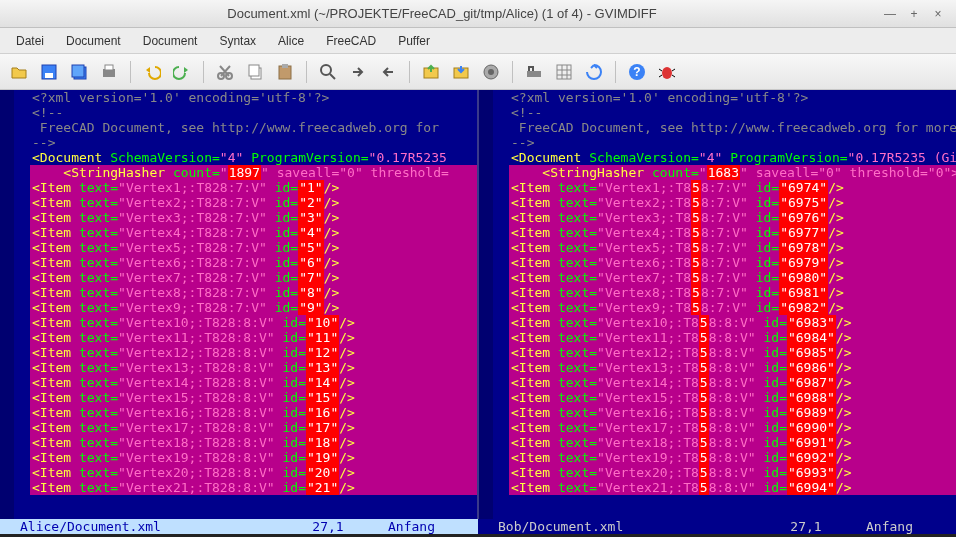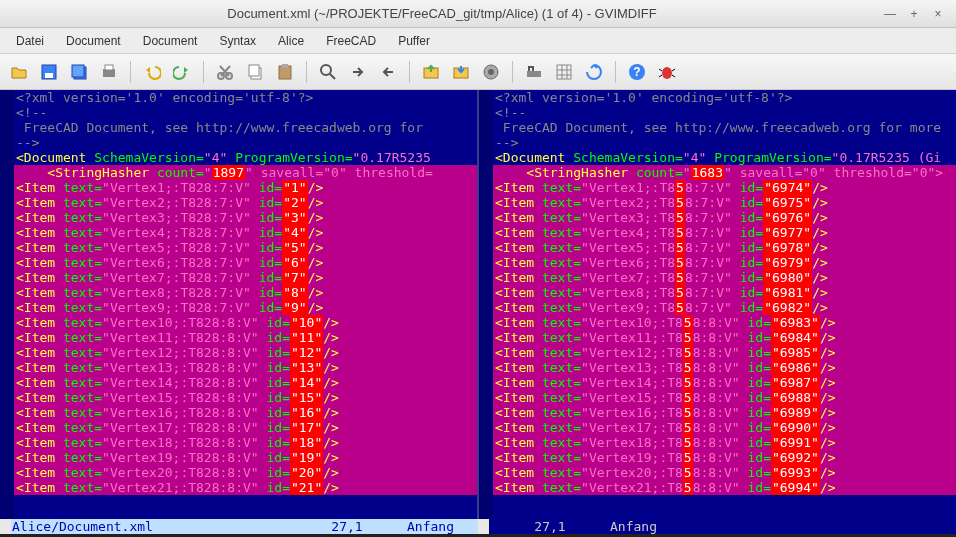--- a/index.html
+++ b/index.html
@@ -9,30 +9,30 @@
   .win-btn { width: 20px; height: 20px; display: inline-flex; align-items: center; justify-content: center; color: #666; margin-left: 4px; cursor: pointer; }
   .menubar { height: 26px; background: #ededed; border-bottom: 1px solid #d0d0d0; display: flex; align-items: center; padding: 0 6px; gap: 2px; }
   .menu-item { padding: 4px 10px; color: #333; cursor: pointer; }
   .toolbar { height: 36px; background: linear-gradient(#f8f8f8,#e6e6e6); border-bottom: 1px solid #c8c8c8; display: flex; align-items: center; padding: 0 6px; gap: 4px; }
   .tb-btn { width: 26px; height: 26px; display: inline-flex; align-items: center; justify-content: center; border-radius: 3px; cursor: pointer; }
   .tb-sep { width: 1px; height: 22px; background: #c0c0c0; margin: 0 4px; }
   .diff-area { display: flex; height: 429px; background: #00008b; }
   .pane { flex: 1; overflow: hidden; position: relative; font-family: "DejaVu Sans Mono", monospace; font-size: 13px; line-height: 15px; }
   .pane:first-child { border-right: 2px solid #3a3a8a; }
   .gutter { position: absolute; left: 0; top: 0; width: 14px; height: 100%; background: #000070; }
-  .code { position: absolute; left: 14px; right: 0; top: 0; white-space: pre; }
+  .code { position: absolute; left: 30px; right: 0; top: 0; white-space: pre; }
   .ln { height: 15px; padding-left: 2px; color: #0ff; }
   .ln.diffbg { background: #b8008b; }
   .x-decl, .x-comm { color: #888; }
   .x-tag { color: #ffff3f; }
   .x-attr { color: #00ff00; }
   .x-val { color: #ff6ec7; }
   .x-diff-val { color: #ffffff; background: #ff0000; padding: 0 1px; }
   .status { display: flex; height: 15px; font-family: monospace; font-size: 13px; }
-  .status .stat-pane { flex: 1; display: flex; padding: 0 1px; margin-left: 11px; }
+  .status .stat-pane { flex: 1; display: flex; padding: 0 20px; }
   .stat-pane.active { background: #bfe0ff; color: #0000b0; }
   .stat-pane.inactive { background: #00008b; color: #ccc; }
   .stat-pane .fn { flex: 1; }
   .stat-pane .pos { width: 120px; text-align: center; }
   .stat-pane .pct { width: 70px; }
   .bottom { height: 3px; background: #222;}
 </style>
 </head>
 <body>
 
@@ -191,17 +191,18 @@
   </div>
 </div>
 
 <div class="status">
   <div class="stat-pane active">
     <span class="fn">Alice/Document.xml</span>
     <span class="pos">27,1</span>
     <span class="pct">Anfang</span>
   </div>
   <div class="stat-pane inactive">
+    <span class="fn">Bob/Document.xml</span>
     <span class="pos">27,1</span>
     <span class="pct">Anfang</span>
   </div>
 </div>
 <div class="bottom"></div>
 
 </body></html>

